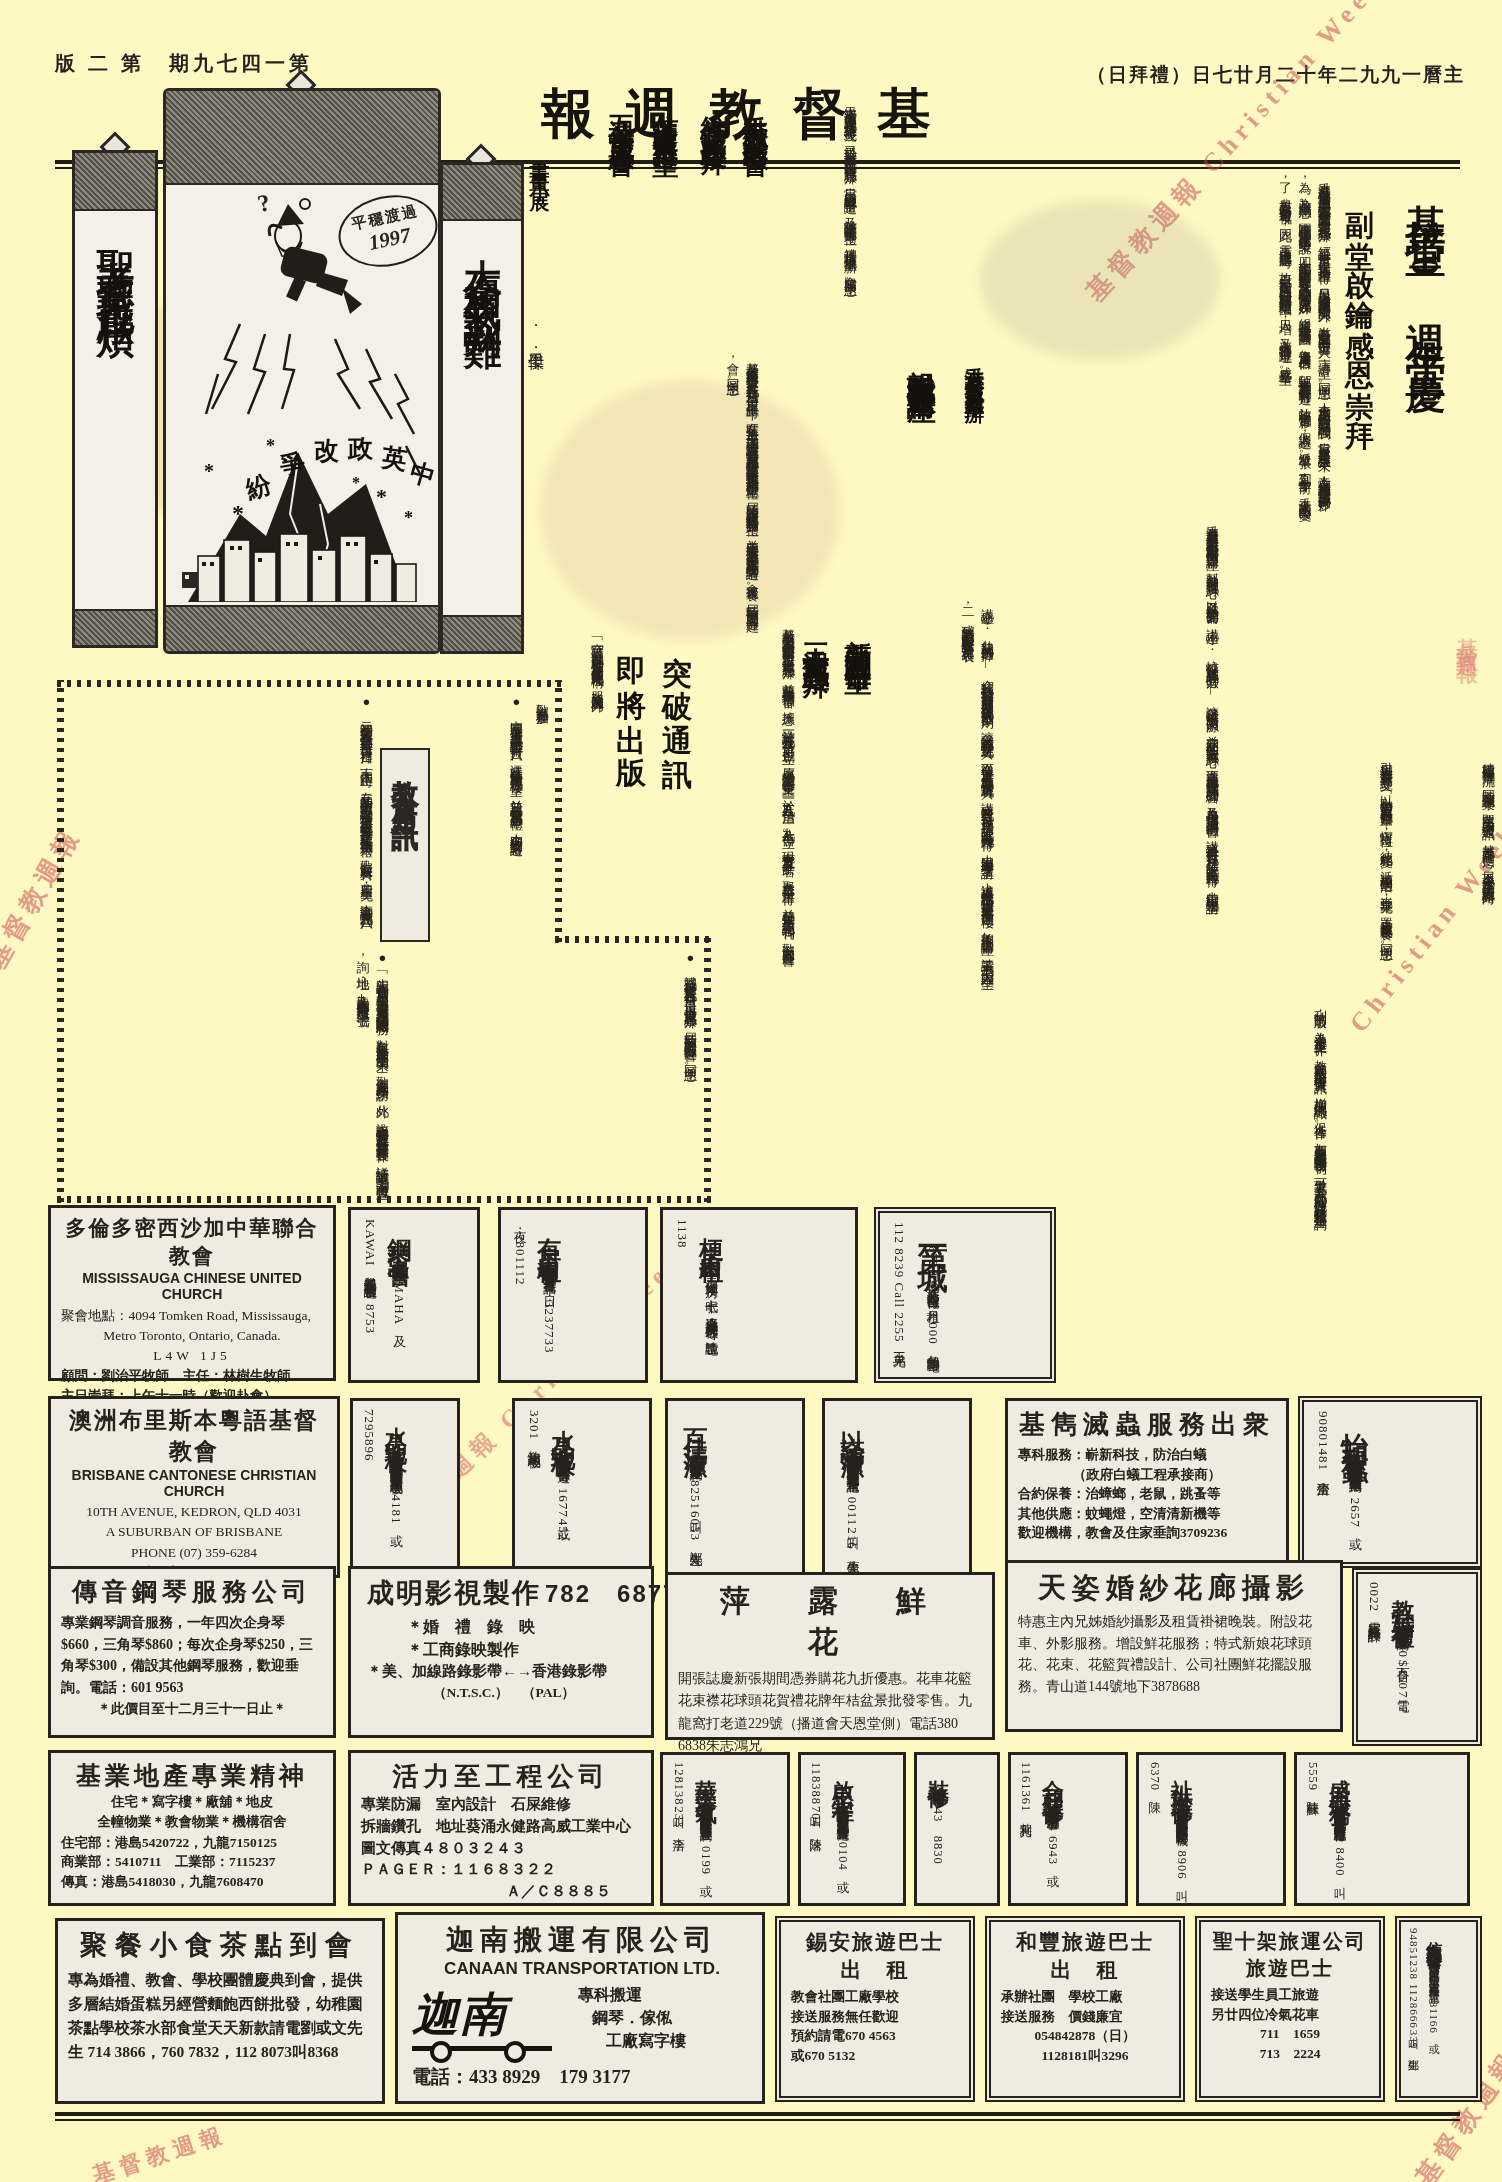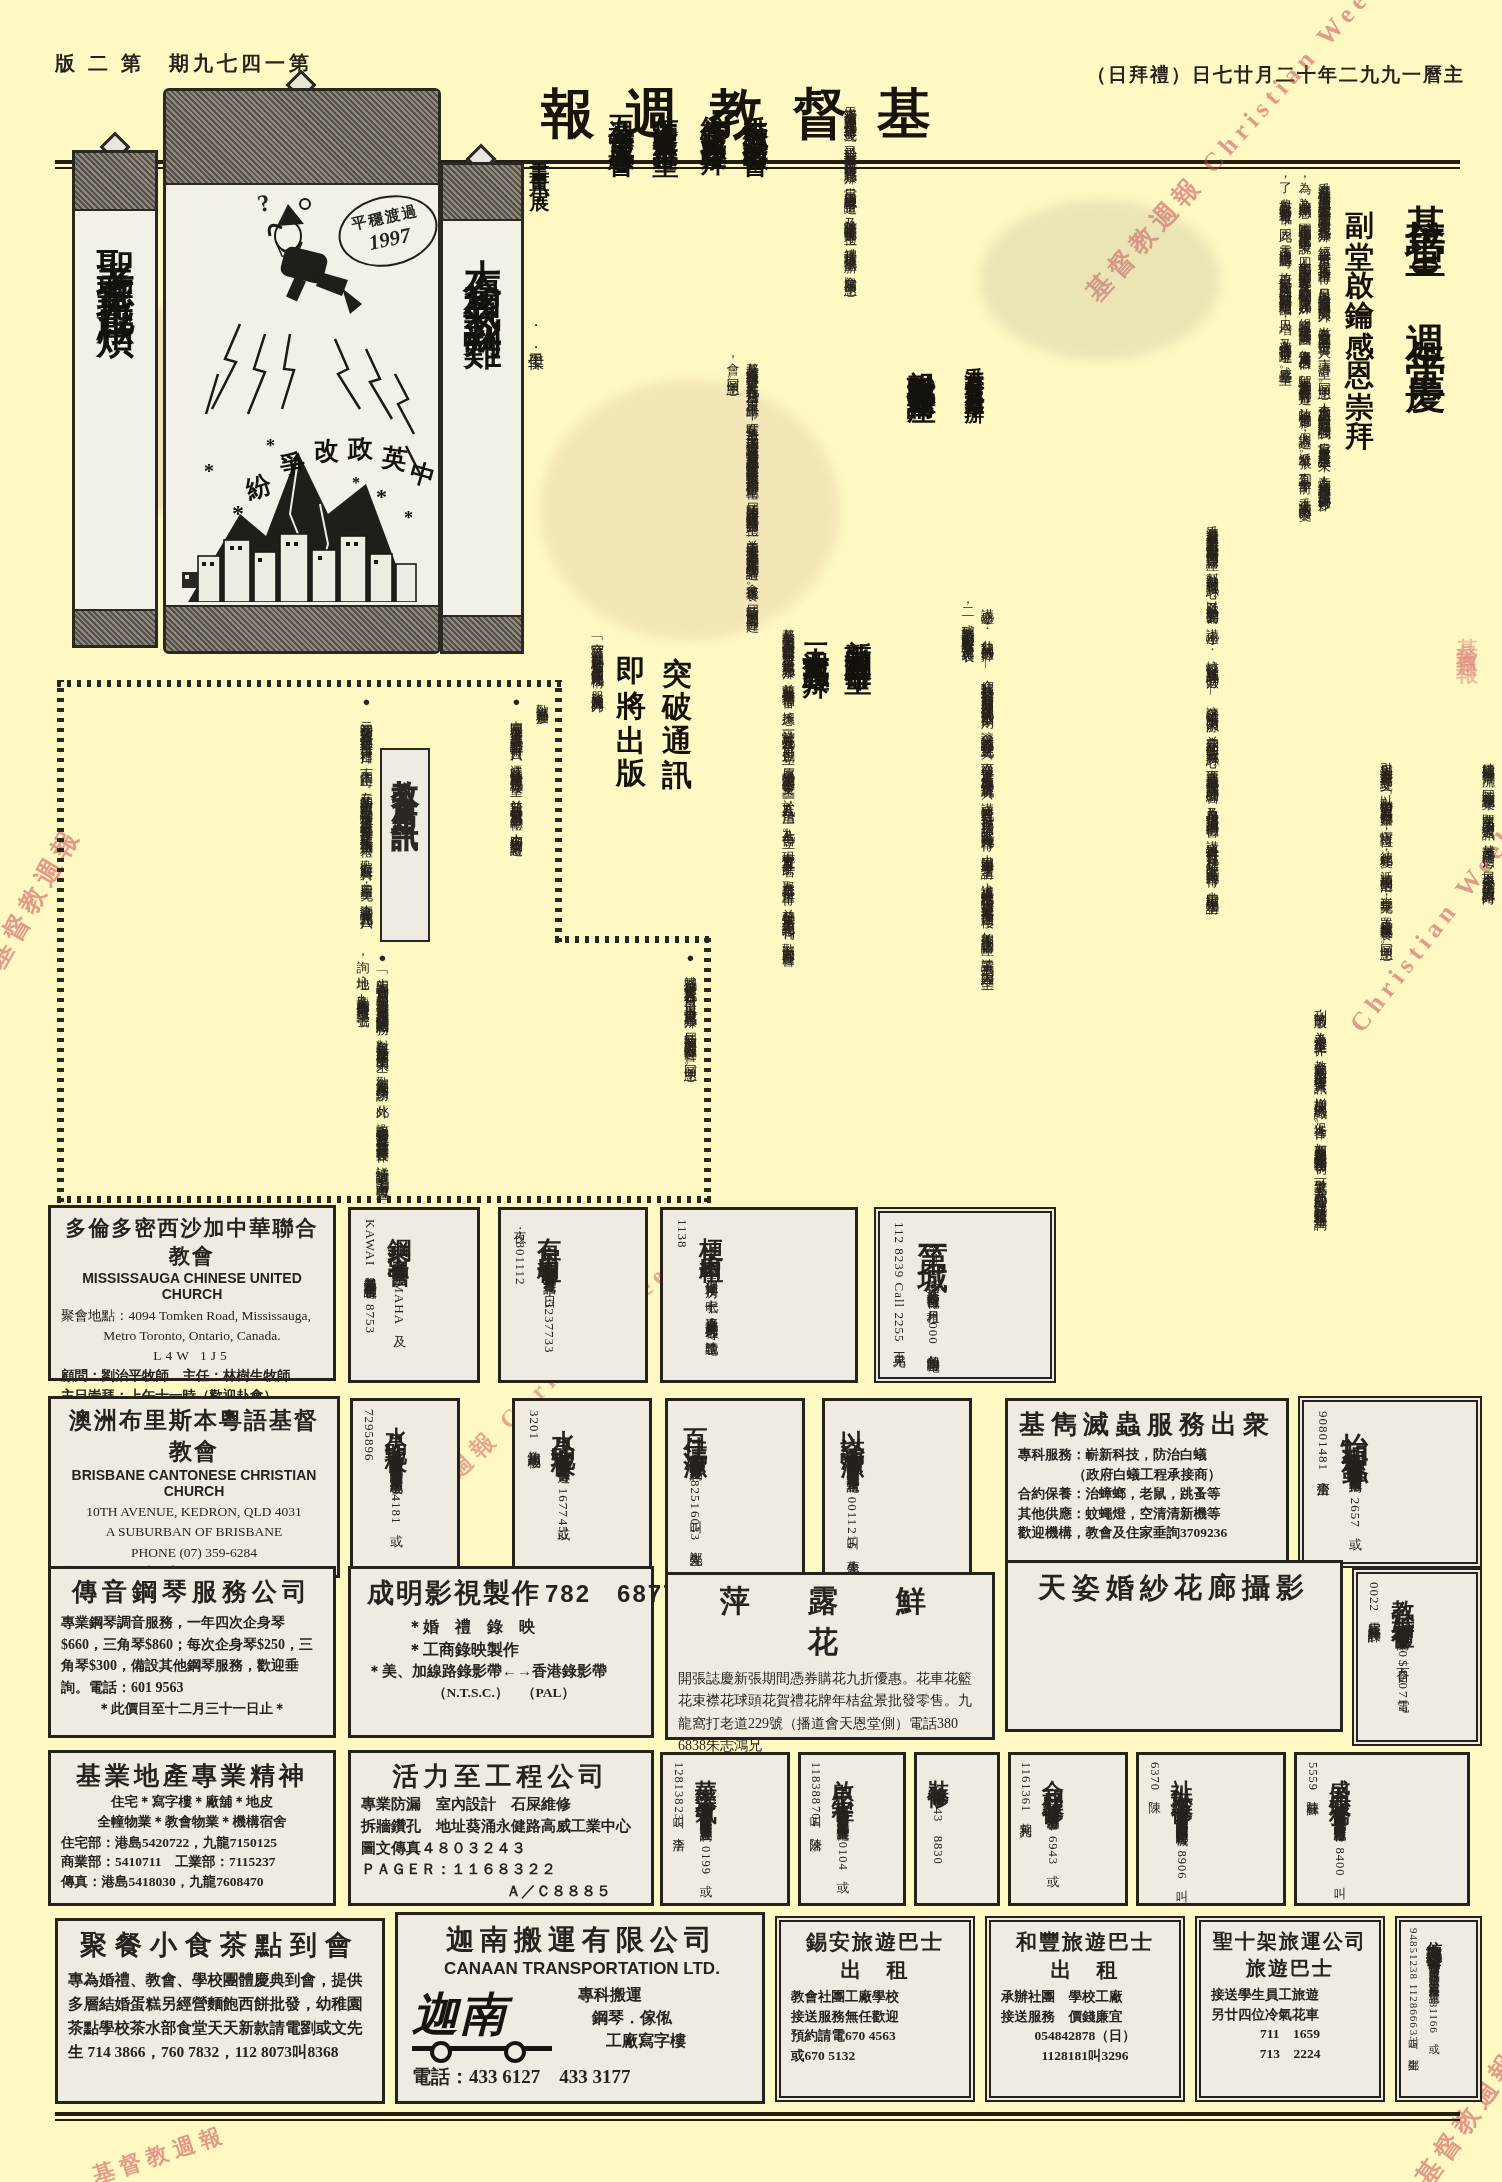--- a/index.html
+++ b/index.html
@@ -281,20 +281,21 @@
   </div>
   <div class="ad" style="left:665px;top:1572px;width:330px;height:168px;">
     <div class="adh">
       <div class="t" style="font-size:30px;letter-spacing:14px;">萍　露　鮮　花</div>
       <div class="l" style="margin-top:5px;font-size:14px;line-height:1.6;">開張誌慶新張期間憑券購花九折優惠。花車花籃花束襟花球頭花賀禮花牌年桔盆景批發零售。九龍窩打老道229號（播道會天恩堂側）電話380 6838朱志鴻兄</div>
     </div>
   </div>
   <div class="ad" style="left:1005px;top:1560px;width:338px;height:172px;">
     <div class="adh">
       <div class="t" style="font-size:28px;letter-spacing:6px;">天姿婚紗花廊攝影</div>
+      <div class="l" style="margin-top:4px;font-size:14px;line-height:1.55;">特惠主內兄姊婚紗攝影及租賃褂裙晚裝。附設花車、外影服務。增設鮮花服務；特式新娘花球頭花、花束、花籃賀禮設計、公司社團鮮花擺設服務。青山道144號地下3878688</div>
     </div>
   </div>
   <div class="ad dbl" style="left:1352px;top:1568px;width:130px;height:178px;">
     <div class="adv" style="padding:8px 5px;"><b style="font-size:23px;">教堂婚禮</b><span>禮堂佈置花球頭花襟花特廉蕙蘭$550百合$450電717 0022雯妮新娘花飾設計</span></div>
   </div>
 
   <div class="ad" style="left:48px;top:1750px;width:288px;height:156px;">
     <div class="adh">
       <div class="t" style="font-size:25px;letter-spacing:4px;">基業地產專業精神</div>
       <div class="lc" style="font-weight:bold;">住宅＊寫字樓＊廠舖＊地皮</div>
@@ -349,21 +350,21 @@
           <div style="height:5px;background:#17140f;width:140px;"></div>
           <div style="position:absolute;left:18px;bottom:-12px;width:14px;height:14px;border-radius:50%;border:4px solid #17140f;background:#efebe1;"></div>
           <div style="position:absolute;left:92px;bottom:-12px;width:14px;height:14px;border-radius:50%;border:4px solid #17140f;background:#efebe1;"></div>
         </div>
         <div style="margin-left:16px;">
           <div class="l" style="font-weight:bold;font-size:16px;">專科搬運</div>
           <div class="l" style="font-weight:bold;font-size:16px;margin-left:14px;">鋼琴．傢俬</div>
           <div class="l" style="font-weight:bold;font-size:16px;margin-left:28px;">工廠寫字樓</div>
         </div>
       </div>
-      <div class="l" style="font-weight:bold;font-size:19px;margin-top:10px;">電話：433 6127　433 3177</div>
+      <div class="l" style="font-weight:bold;font-size:19px;margin-top:10px;">電話：433 8929　179 3177</div>
     </div>
   </div>
   <div class="ad dbl" style="left:775px;top:1916px;width:200px;height:186px;">
     <div class="adh">
       <div class="t" style="font-size:21px;">錫安旅遊巴士</div>
       <div class="t" style="font-size:21px;">出　租</div>
       <div class="l" style="font-weight:bold;margin-top:3px;">教會社團工廠學校</div>
       <div class="l" style="font-weight:bold;">接送服務無任歡迎</div>
       <div class="l" style="font-weight:bold;">預約請電670 4563</div>
       <div class="l" style="font-weight:bold;">或670 5132</div>

